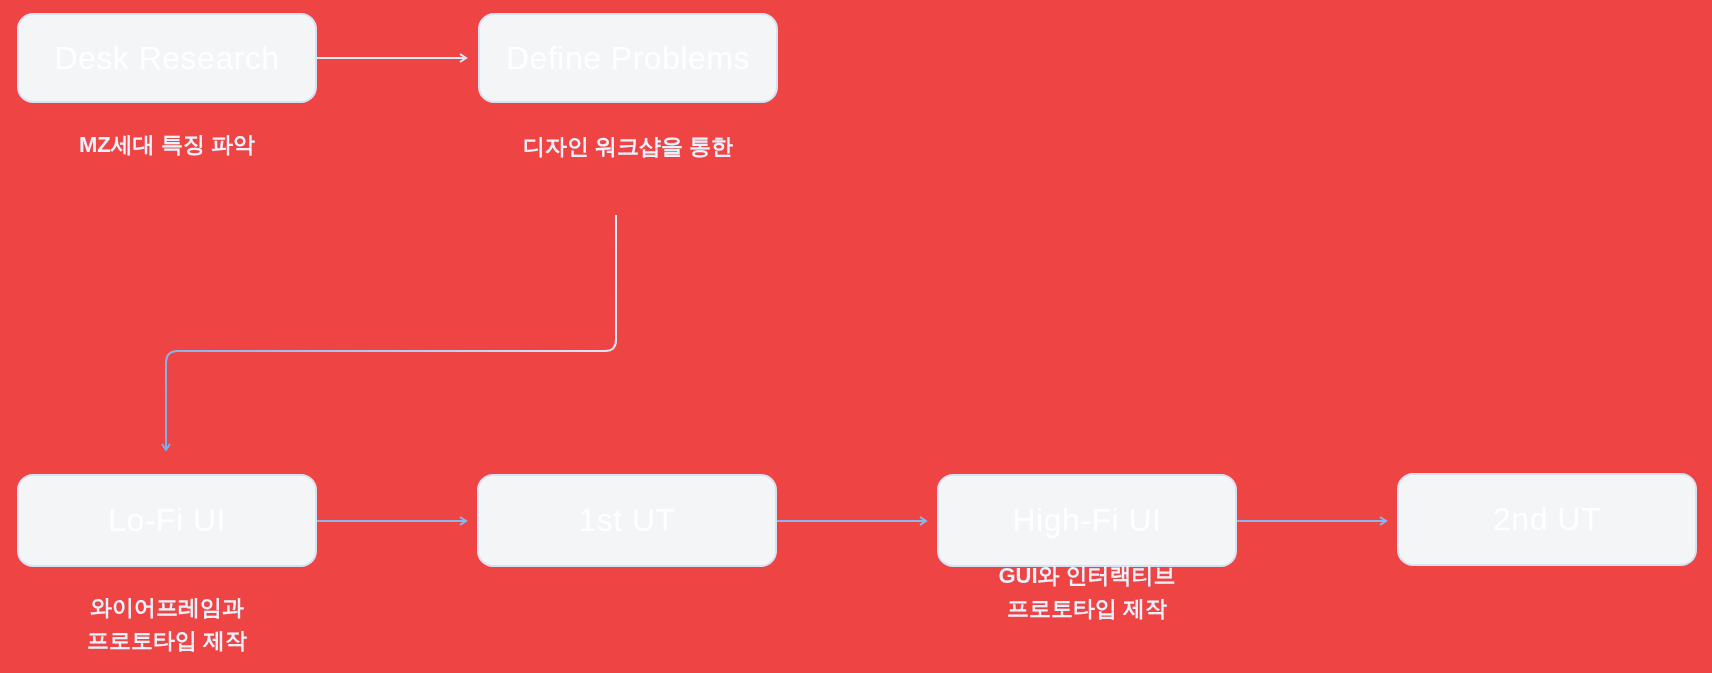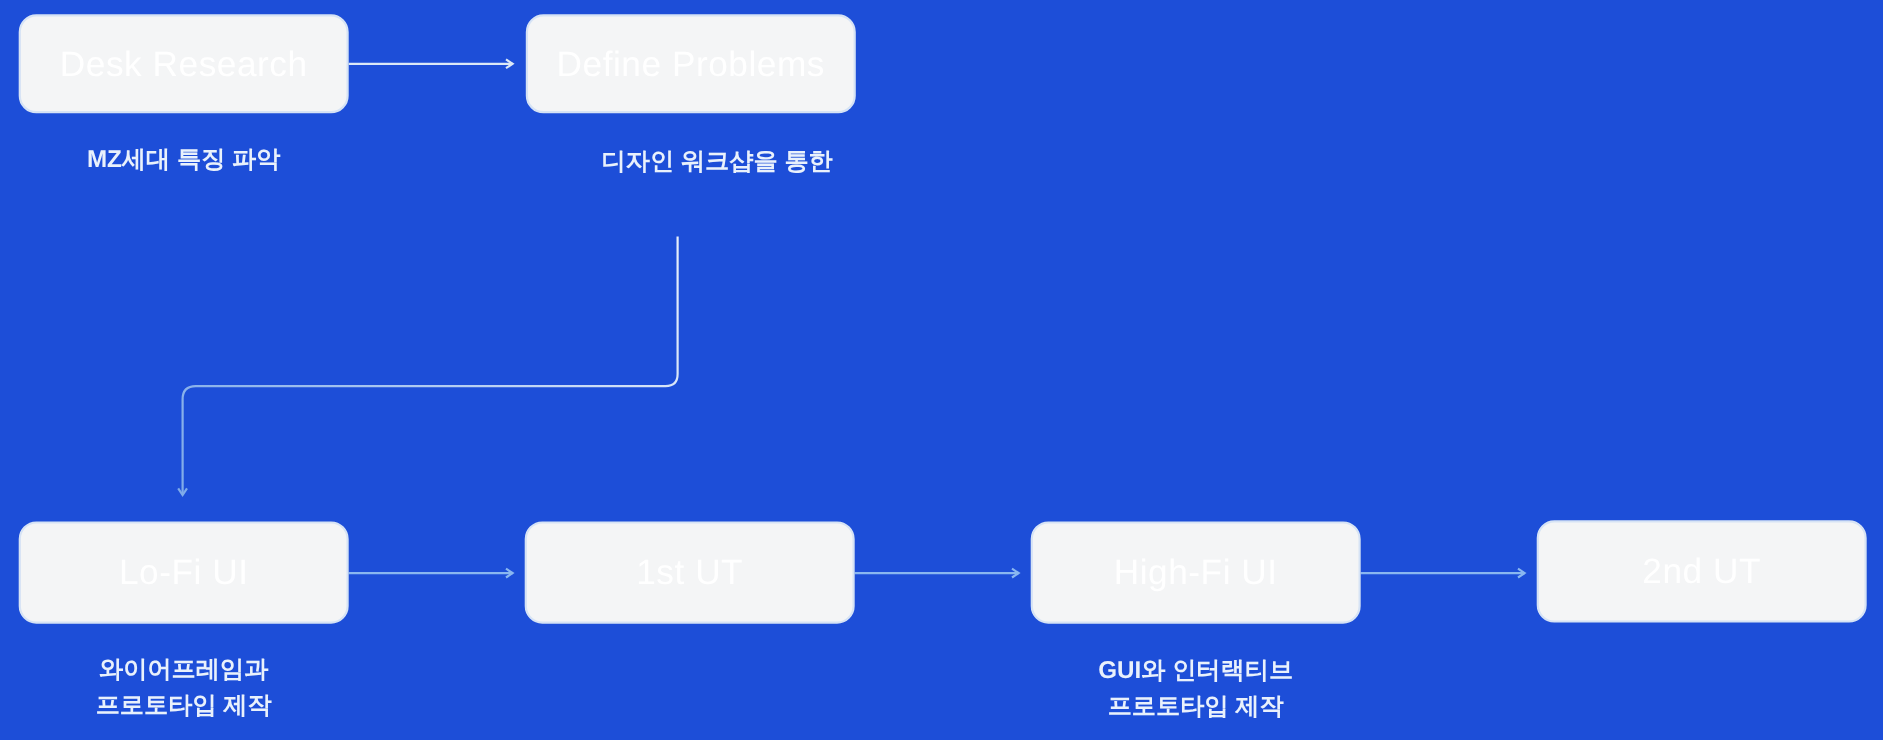--- a/index.html
+++ b/index.html
@@ -4,21 +4,21 @@
 <style>
   html, body {
     margin: 0;
     padding: 0;
     background: #000000;
   }
   .canvas {
     position: relative;
     width: 1712px;
     height: 673px;
-    background: #1d4ed8;
+    background: #ef4444;
     overflow: hidden;
     font-family: "Liberation Sans", sans-serif;
   }
   .wires {
     position: absolute;
     left: 0;
     top: 0;
     width: 1712px;
     height: 673px;
     pointer-events: none;
@@ -91,40 +91,40 @@
   <div class="node-box" style="left:17px; top:13px;">
     <span class="label">Desk Research</span>
   </div>
   <div class="caption" style="left:-3px; top:129px;">
     <div>MZ세대 특징 파악</div>
   </div>
 
   <div class="node-box" style="left:478px; top:13px;">
     <span class="label">Define Problems</span>
   </div>
-  <div class="caption" style="left:482px; top:131px;text-align:center;">
+  <div class="caption" style="left:458px; top:131px;text-align:center;">
     <div>디자인 워크샵을 통한</div>
   </div>
 
   <div class="node-box row2" style="left:17px; top:474px;">
     <span class="label">Lo-Fi UI</span>
   </div>
   <div class="caption" style="left:-3px; top:591px; line-height:33px;">
     <div>와이어프레임과</div>
     <div>프로토타입 제작</div>
   </div>
 
   <div class="node-box row2" style="left:477px; top:474px;">
     <span class="label">1st UT</span>
   </div>
 
   <div class="node-box row2" style="left:937px; top:474px;">
     <span class="label">High-Fi UI</span>
   </div>
-  <div class="caption" style="left:917px; top:592px; line-height:33px;">
+  <div class="caption" style="left:917px; top:559px; line-height:33px;">
     <div>GUI와 인터랙티브</div>
     <div>프로토타입 제작</div>
   </div>
 
   <div class="node-box row2" style="left:1397px; top:473px;">
     <span class="label">2nd UT</span>
   </div>
 
 </div>
 

